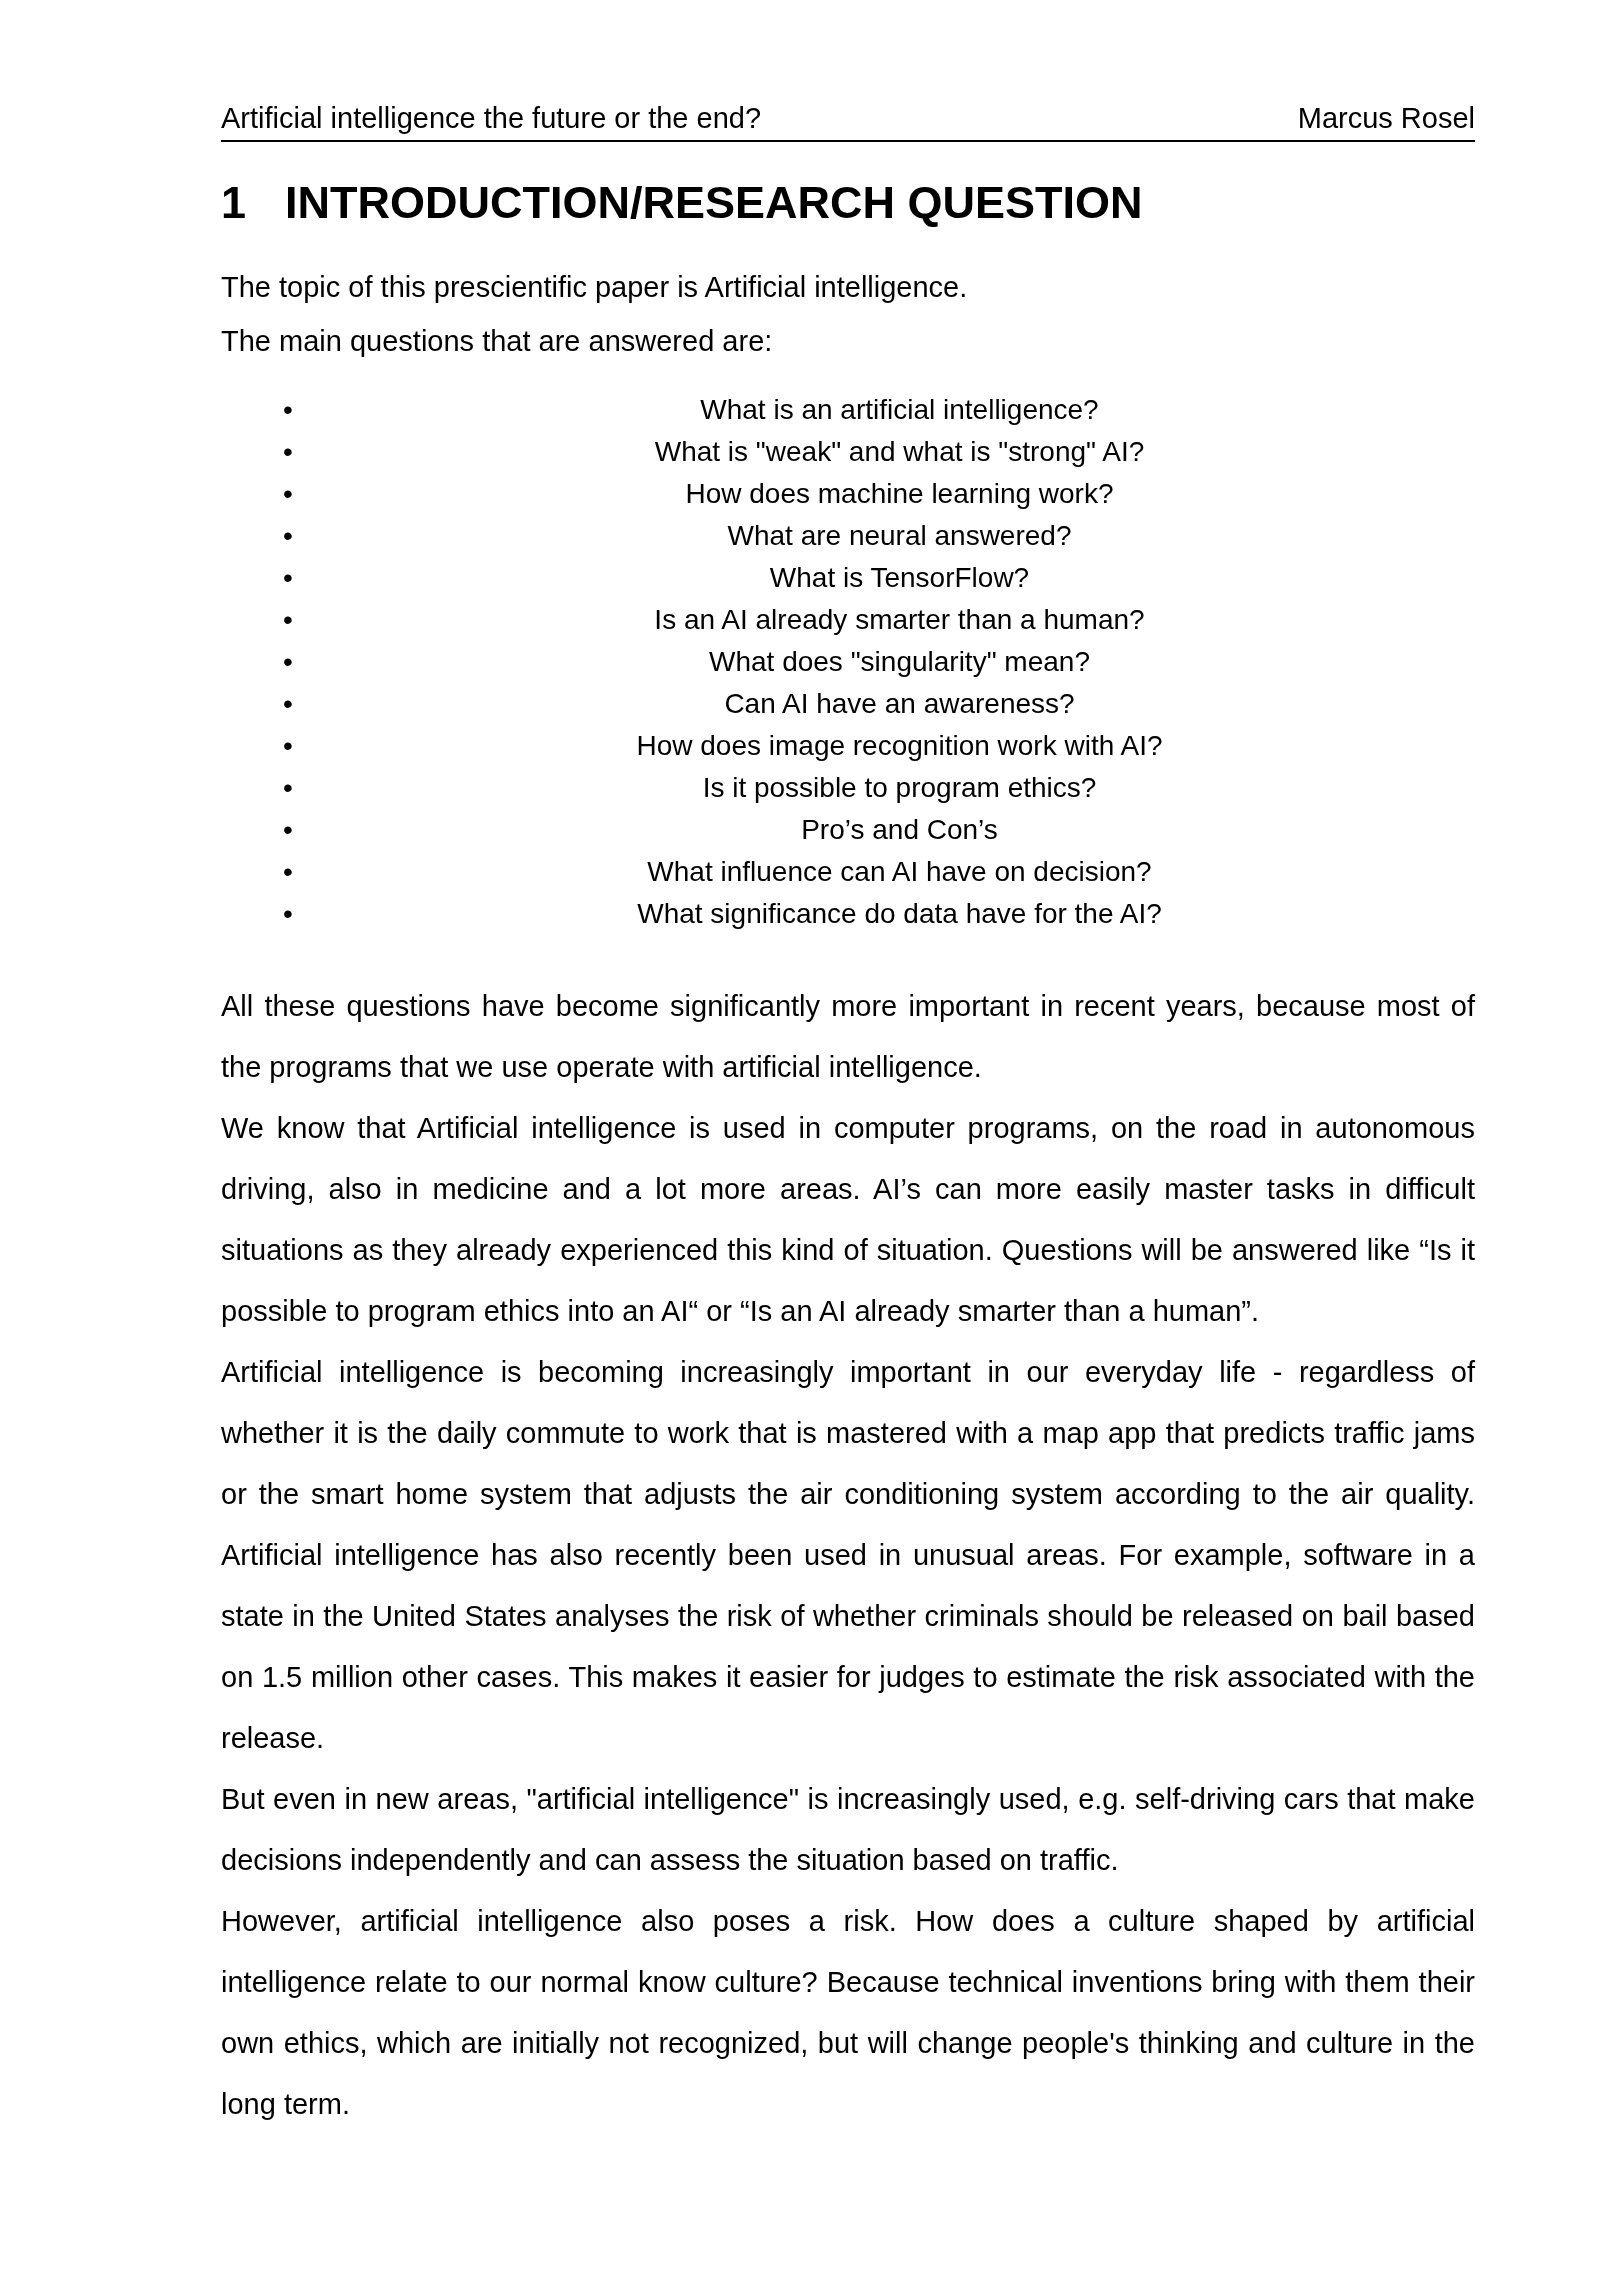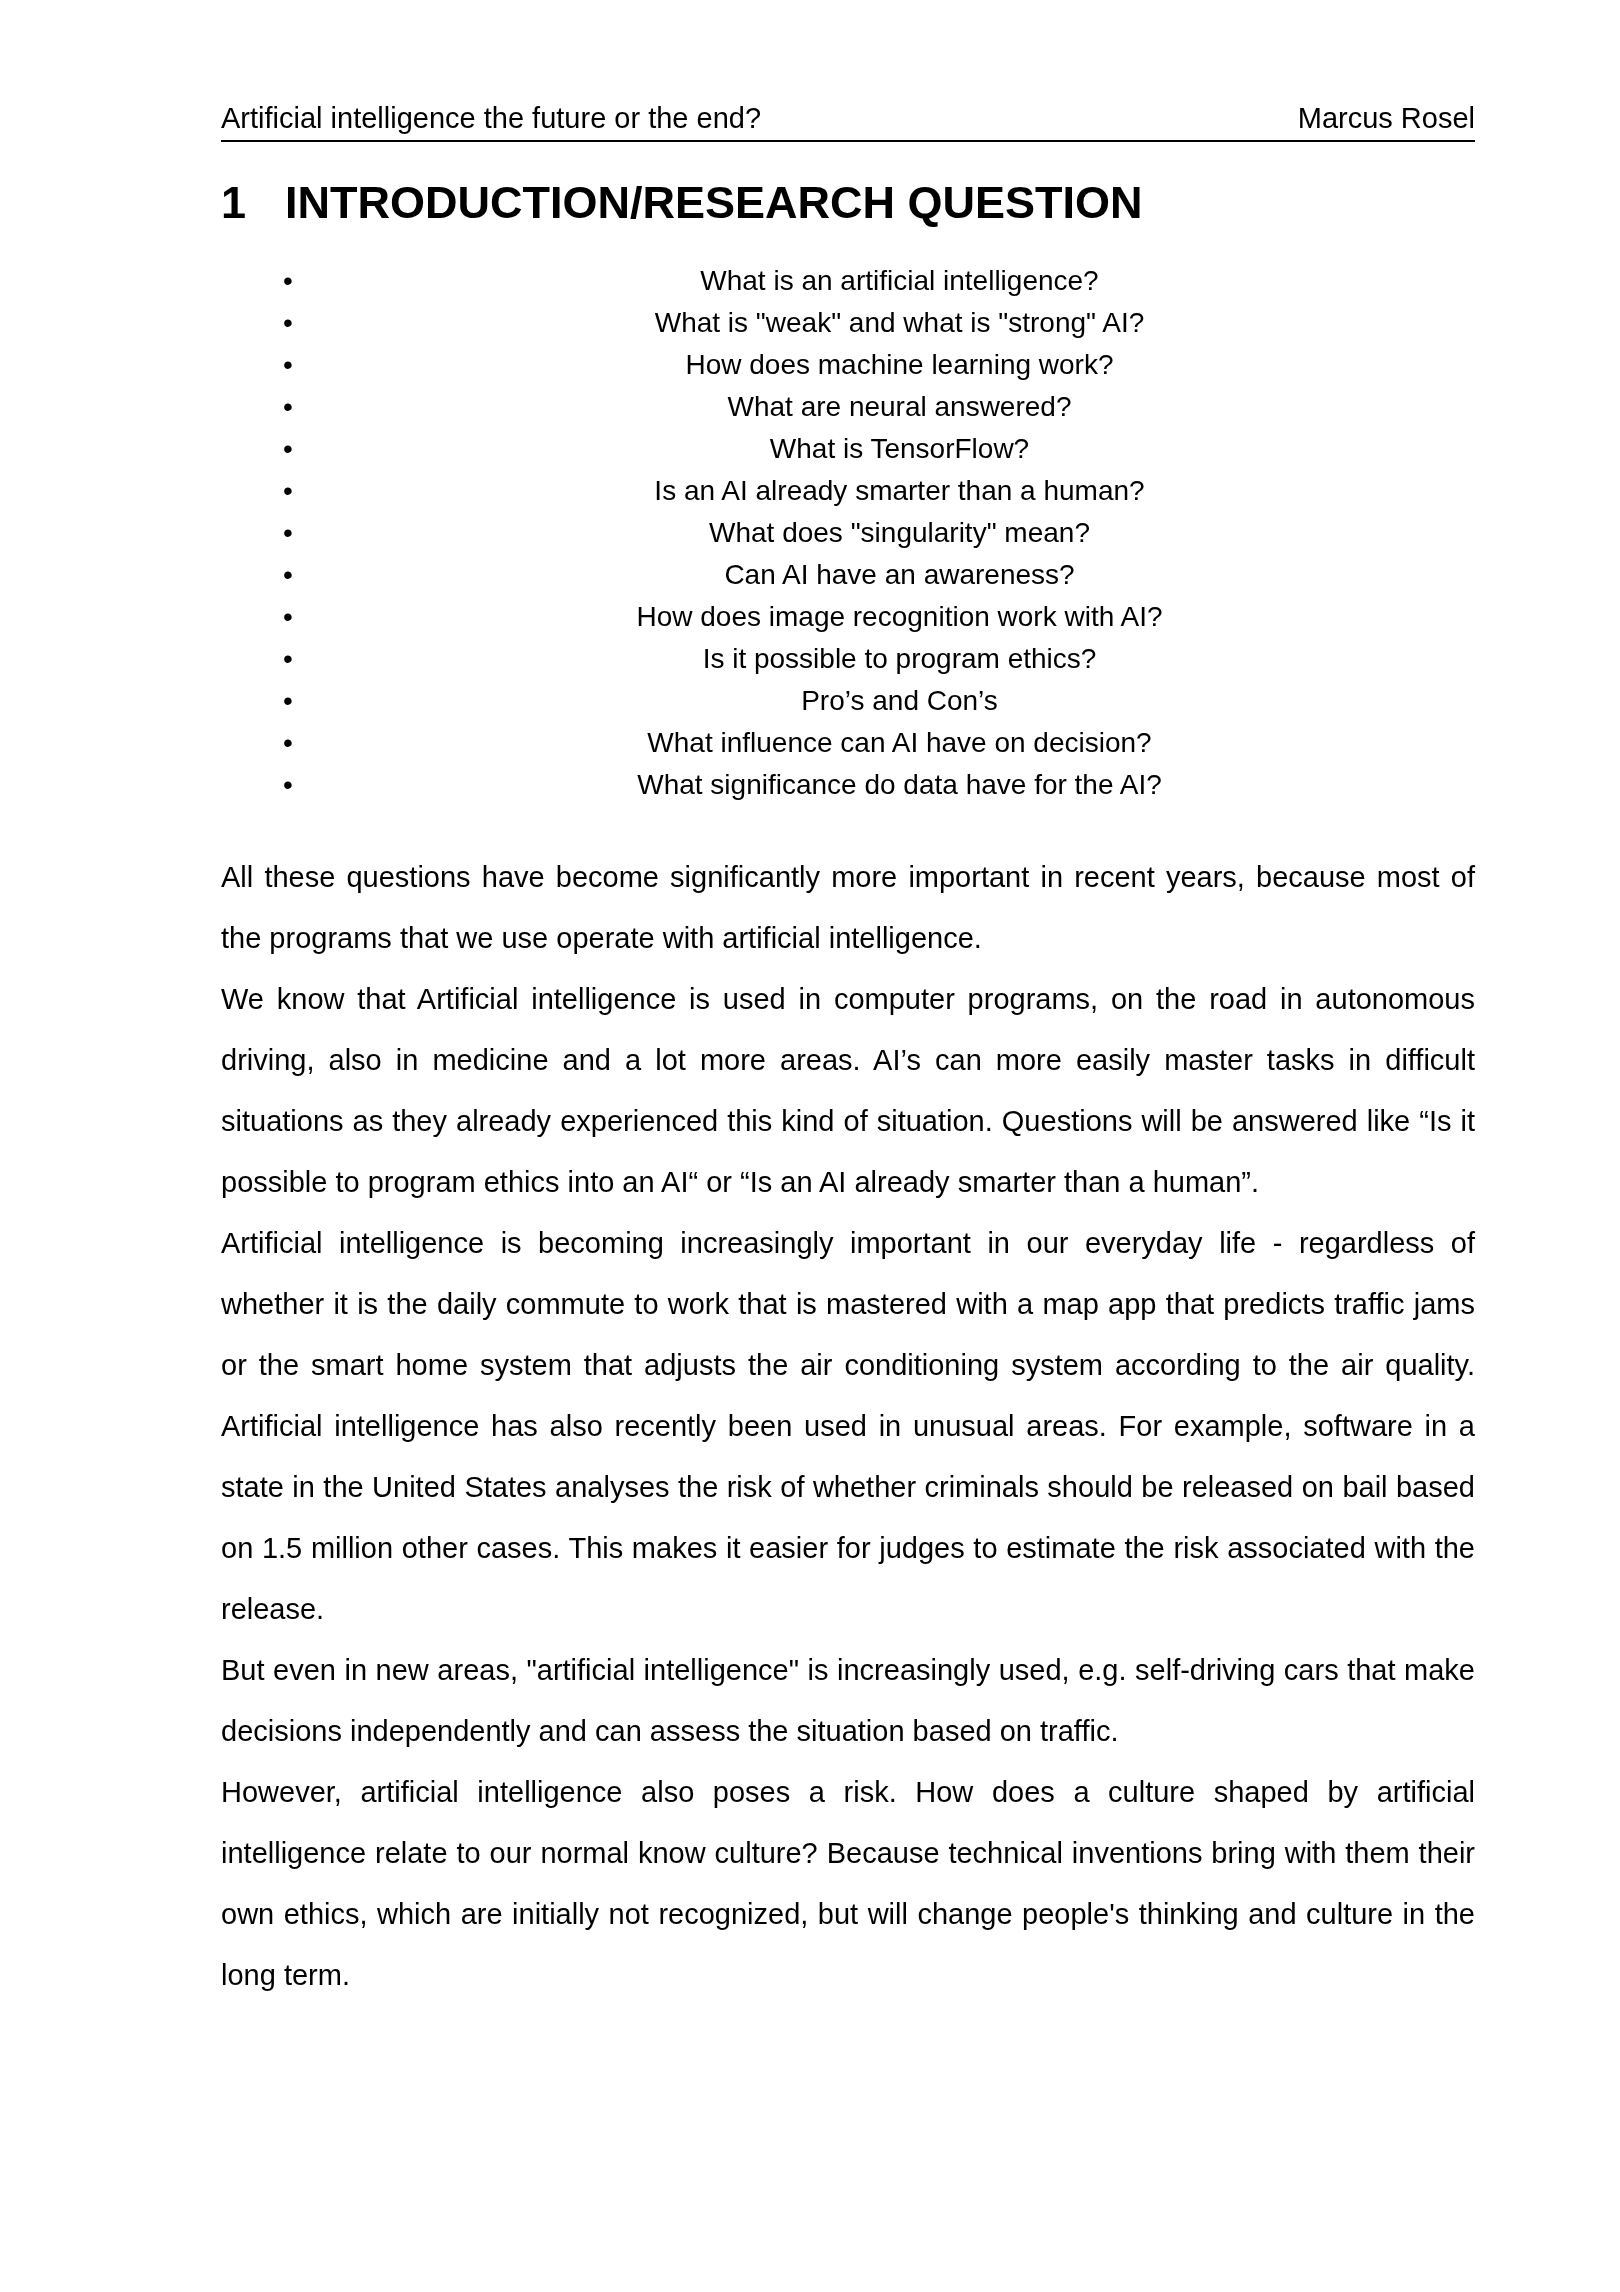--- a/index.html
+++ b/index.html
@@ -95,20 +95,22 @@
     <span>Artificial intelligence the future or the end?</span>
     <span>Marcus Rosel</span>
   </div>
 
   <h1 class="section-heading">
     <span class="sec-num">1</span>
     <span>INTRODUCTION/RESEARCH QUESTION</span>
   </h1>
 
   <div class="intro">
+    <div>The topic of this prescientific paper is Artificial intelligence.</div>
+    <div>The main questions that are answered are:</div>
   </div>
 
   <ul class="question-list">
     <li>What is an artificial intelligence?</li>
     <li>What is "weak" and what is "strong" AI?</li>
     <li>How does machine learning work?</li>
     <li>What are neural answered?</li>
     <li>What is TensorFlow?</li>
     <li>Is an AI already smarter than a human?</li>
     <li>What does "singularity" mean?</li>

